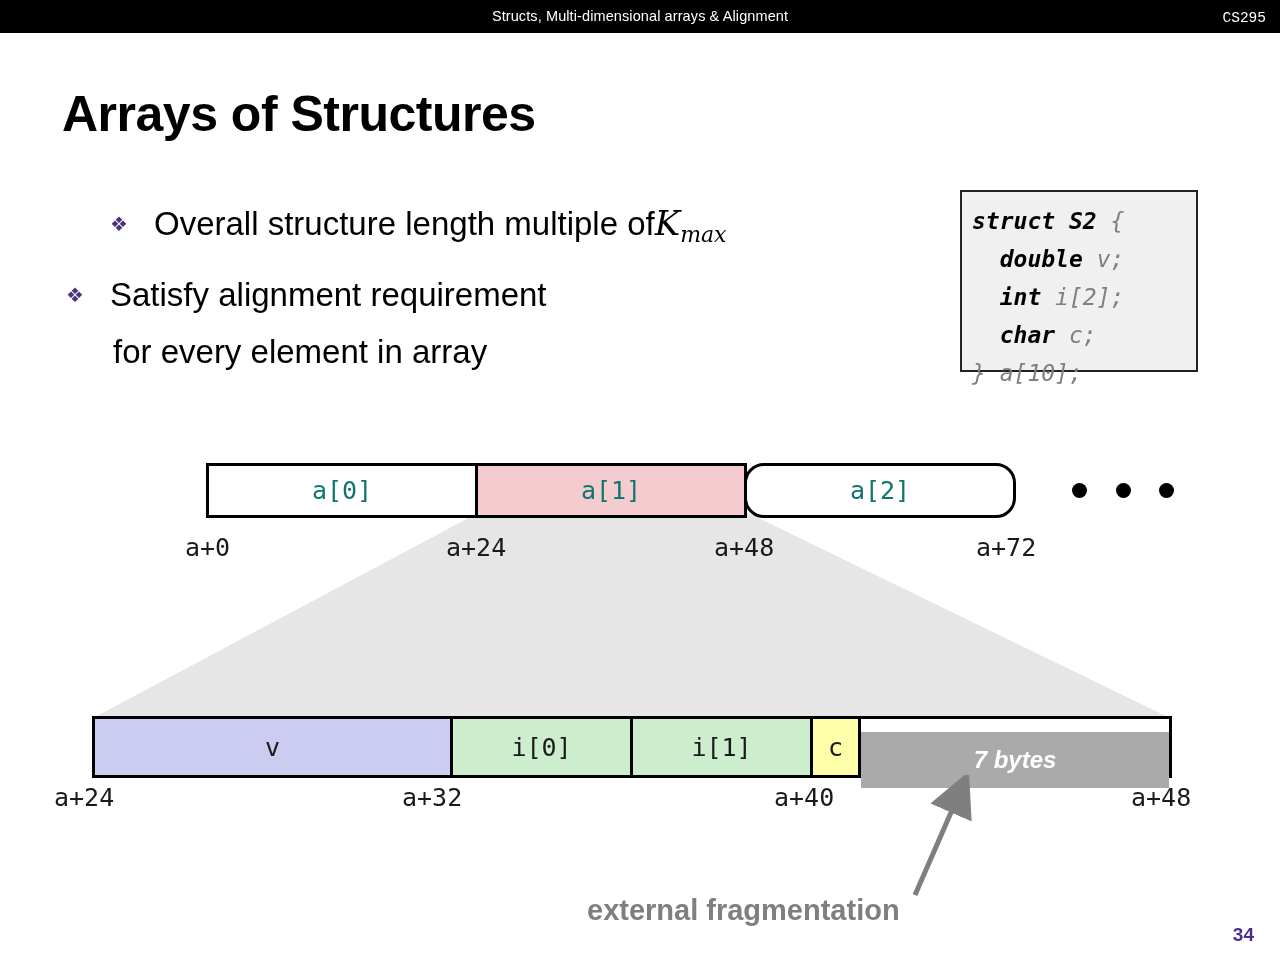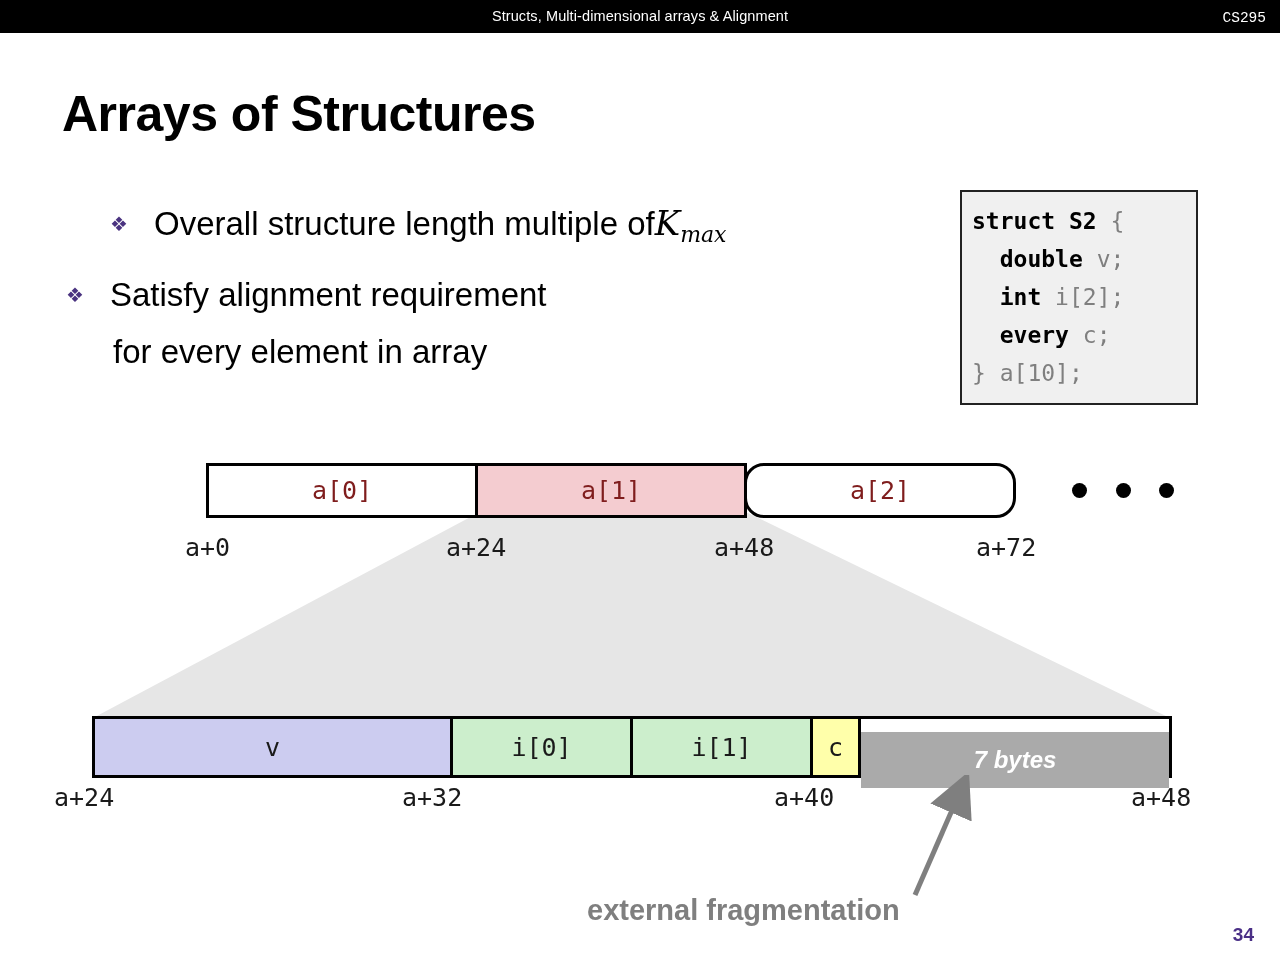--- a/index.html
+++ b/index.html
@@ -76,29 +76,30 @@
     font-family: "DejaVu Serif", serif;
     font-style: italic;
     font-size: 22px;
     vertical-align: -7px;
   }
 
   
   #code-box {
     position: absolute;
     left: 960px; top: 190px;
-    width: 238px; height: 215px;
+    width: 238px; height: 182px;
     background: #f0f0f0;
     border: 2px solid #4d7c0f;
     box-sizing: border-box;
     font-family: "DejaVu Sans Mono", monospace;
     font-size: 23px;
     line-height: 38px;
     padding: 10px 0 0 10px;
     color: #888888;
+    font-style: italic;
   }
   #code-box .kw { color: #000000; font-weight: bold; }
   #code-box .idt { color: #7f7f7f; }
   .code-line { white-space: pre; }
 
   
   #funnel {
     position: absolute;
     left: 0; top: 513px;
     width: 1280px; height: 205px;
@@ -112,21 +113,21 @@
     display: flex;
   }
   .array-cell {
     width: 272px; height: 55px;
     box-sizing: border-box;
     border: 3px solid #000000;
     margin-left: -3px;
     display: flex; align-items: center; justify-content: center;
     font-family: "DejaVu Sans Mono", monospace;
     font-size: 25px;
-    color: #7f1d1d;
+    color: #0f766e;
     background: #ffffff;
   }
   .array-cell:first-child { margin-left: 0; }
 
   #ellipsis-dots {
     position: absolute; left: 1068px; top: 481px;
     width: 110px; height: 20px;
   }
   .dot {
     position: absolute;
@@ -214,21 +215,21 @@
 
 <div class="bullet-row" id="bullet-2">
   <span class="bullet-marker" style="color: rgb(74, 51, 128);">❖</span><span class="bullet-text">Satisfy alignment requirement</span>
 </div>
 <div id="bullet-2b">for every element in array</div>
 
 <div id="code-box" style="background: rgb(240, 240, 240); border-color: rgb(34, 34, 34);">
   <div class="code-line"><span class="kw">struct S2</span><span class="idt"> {</span></div>
   <div class="code-line"><span class="idt">  </span><span class="kw">double</span><span class="idt"> v;</span></div>
   <div class="code-line"><span class="idt">  </span><span class="kw">int</span><span class="idt"> i[2];</span></div>
-  <div class="code-line"><span class="idt">  </span><span class="kw">every</span><span class="idt"> c;</span></div>
+  <div class="code-line"><span class="idt">  </span><span class="kw">char</span><span class="idt"> c;</span></div>
   <div class="code-line"><span class="idt">} a[10];</span></div>
 </div>
 
 <svg id="funnel" viewBox="0 0 1280 205" preserveAspectRatio="none">
   <polygon id="funnel-poly" points="478,0 748,0 1170,205 93,205" fill="#e6e6e6"></polygon>
 </svg>
 
 <div id="array-row">
   <div class="array-cell" style="background: rgb(255, 255, 255);">
       <span>a[0]</span>

